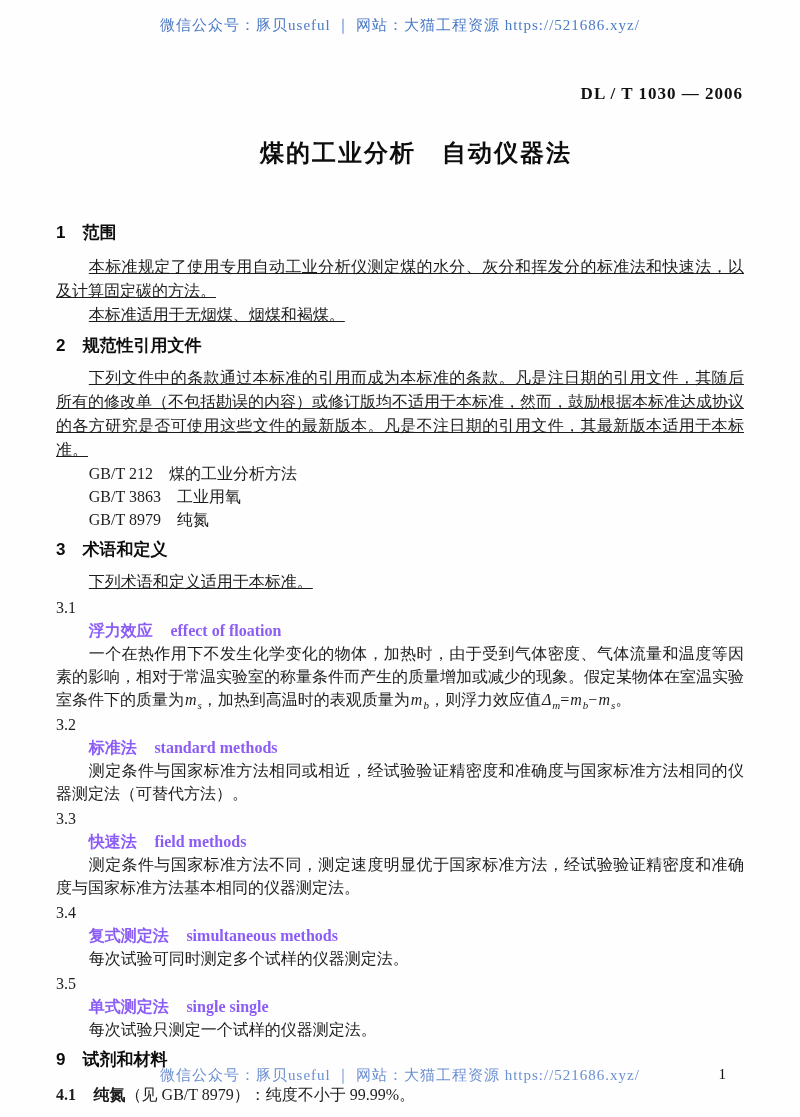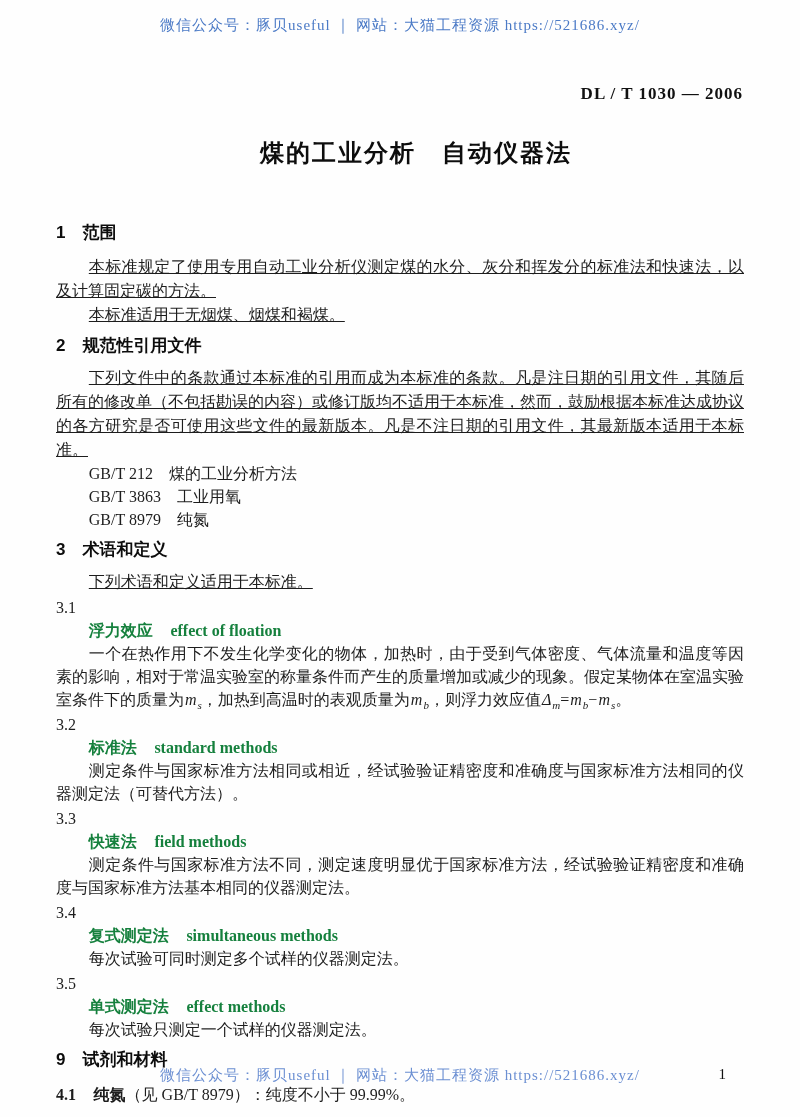--- a/index.html
+++ b/index.html
@@ -68,21 +68,21 @@
     padding-left:2.05em;
     color:#1d1d1d;
   }
   .term-num{
     font-size:16px;line-height:23px;
     margin-top:2px;
   }
   .term-head{
     font-size:16px;font-weight:bold;line-height:23px;
     padding-left:2.05em;
-    color:#15803d;
+    color:#8b5cf6;
     font-family:"Liberation Sans","DejaVu Sans",sans-serif;
   }
   .term-head .eng{
     margin-left:1.1em;
     font-family:"Liberation Serif","DejaVu Serif",serif;
     font-weight:bold;
   }
   .term-def{
     margin:0;
     font-size:16px;line-height:23px;
@@ -143,21 +143,21 @@
     <p class="term-def">测定条件与国家标准方法不同，测定速度明显优于国家标准方法，经试验验证精密度和准确度与国家标准方法基本相同的仪器测定法。</p>
 
     <div class="term-num">3.4</div>
     <div class="term-head">
       <span>复式测定法</span><span class="eng">simultaneous methods</span>
     </div>
     <p class="term-def">每次试验可同时测定多个试样的仪器测定法。</p>
 
     <div class="term-num">3.5</div>
     <div class="term-head">
-      <span>单式测定法</span><span class="eng">effect methods</span>
+      <span>单式测定法</span><span class="eng">single single</span>
     </div>
     <p class="term-def">每次试验只测定一个试样的仪器测定法。</p>
 
     <div class="sec-heading">9　试剂和材料</div>
     <p class="clause"><span class="cnum">4.1</span><span class="cterm">纯氮</span><span>（见 GB/T 8979）：纯度不小于 99.99%。</span></p>
 
   </div>
 
   <div class="wm wm-footer">微信公众号：豚贝useful ｜ 网站：大猫工程资源 https://521686.xyz/</div>
   <div class="page-number">1</div>

